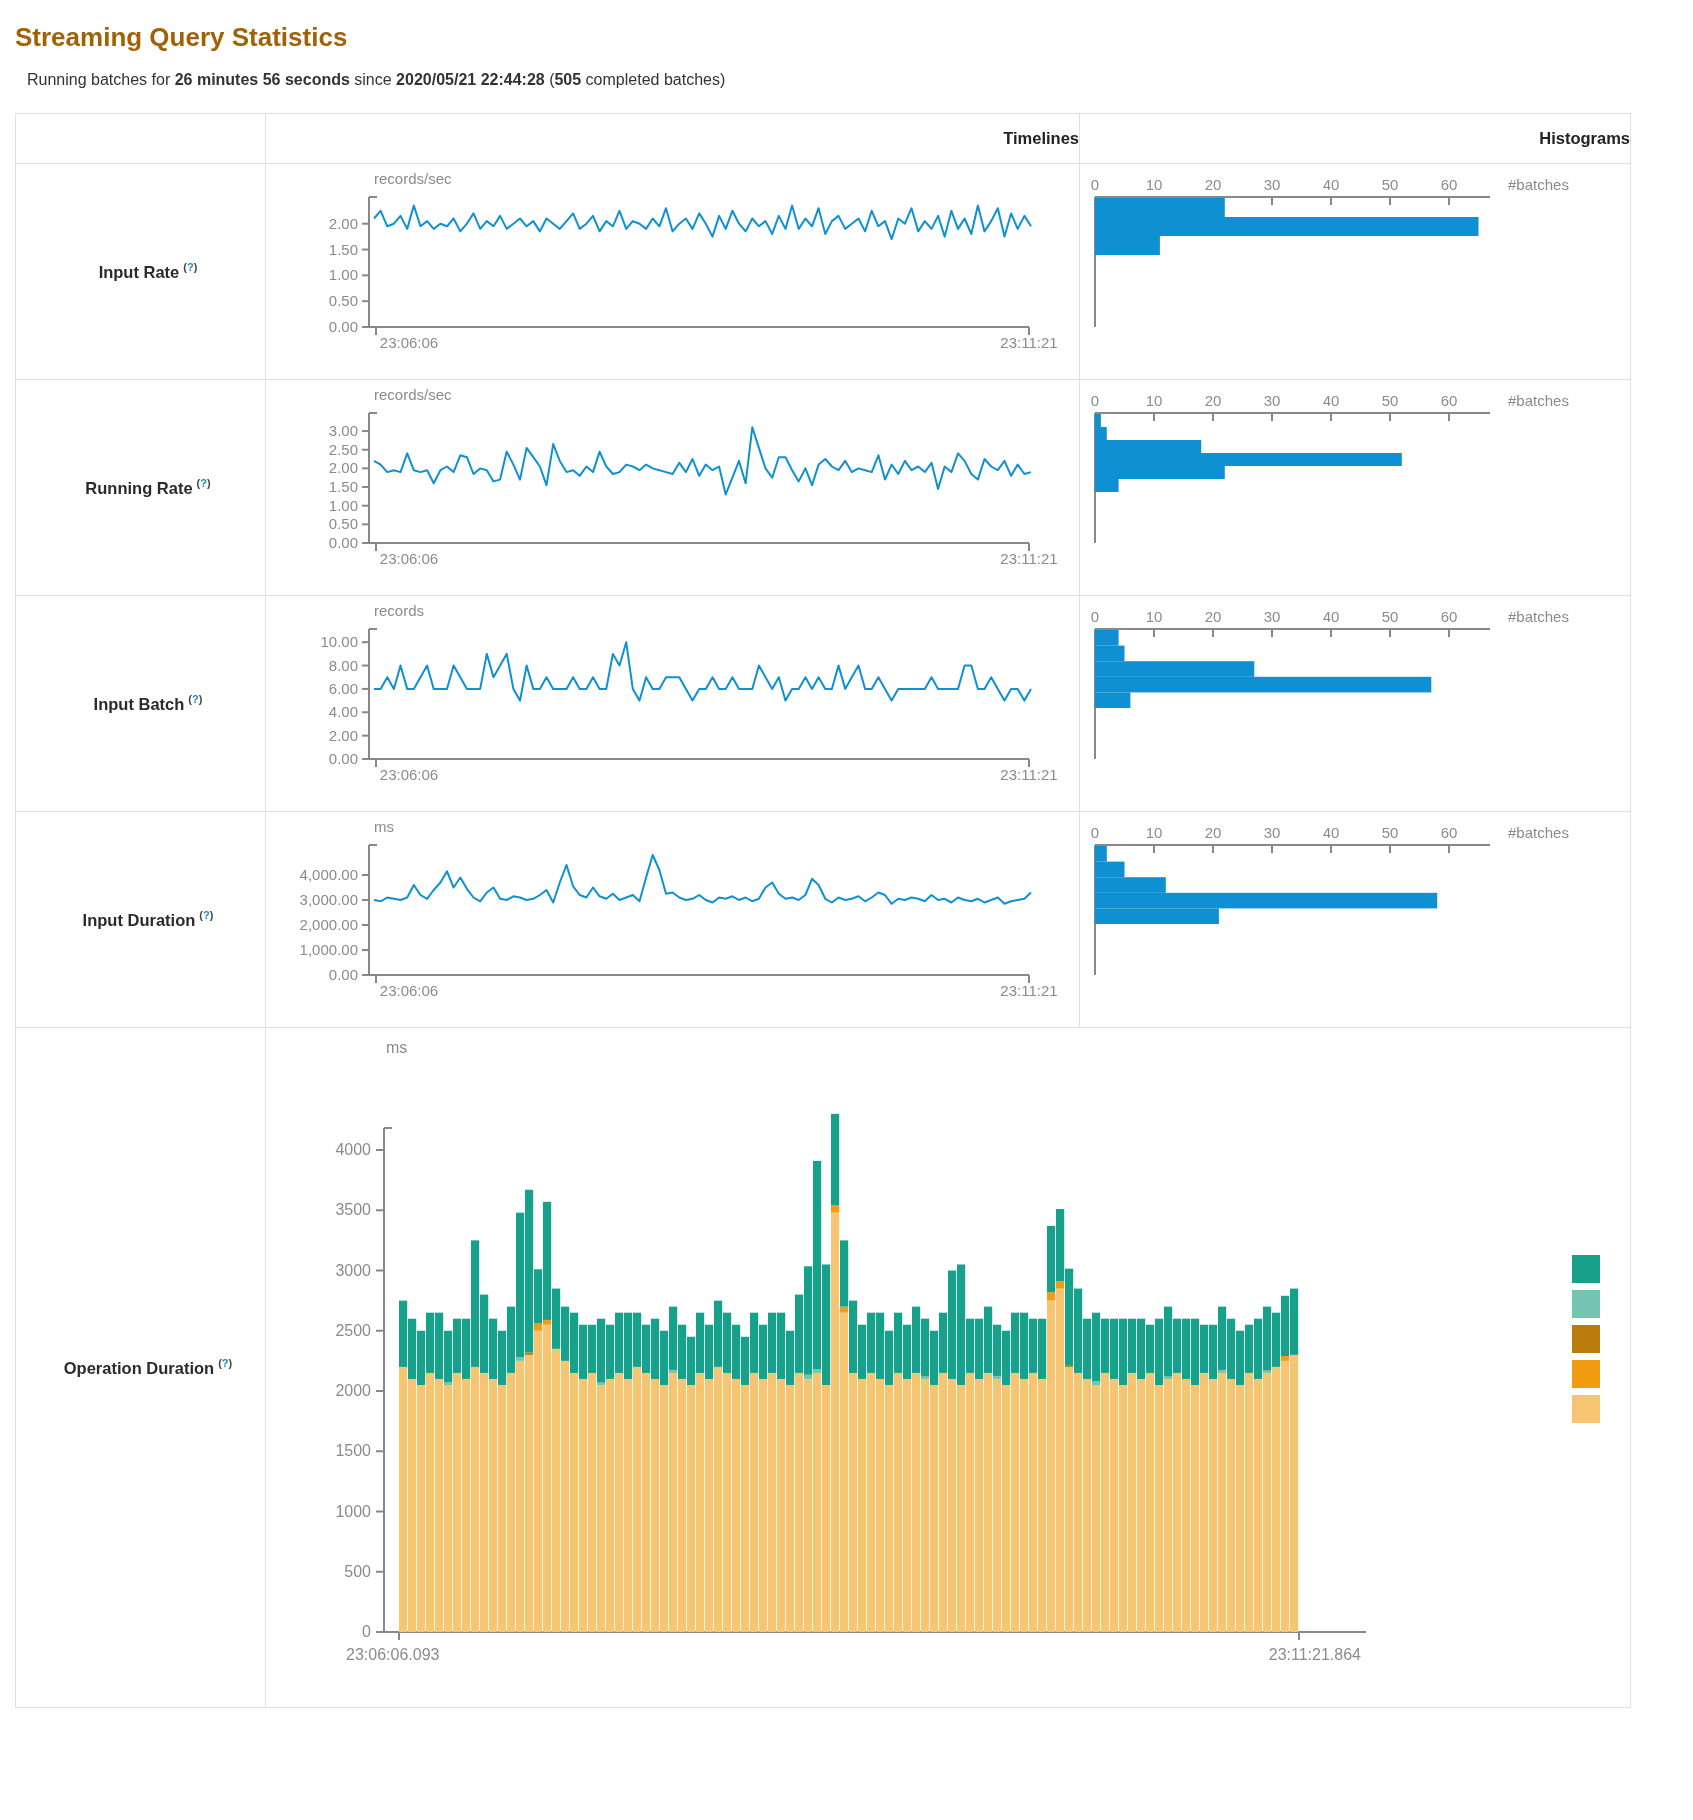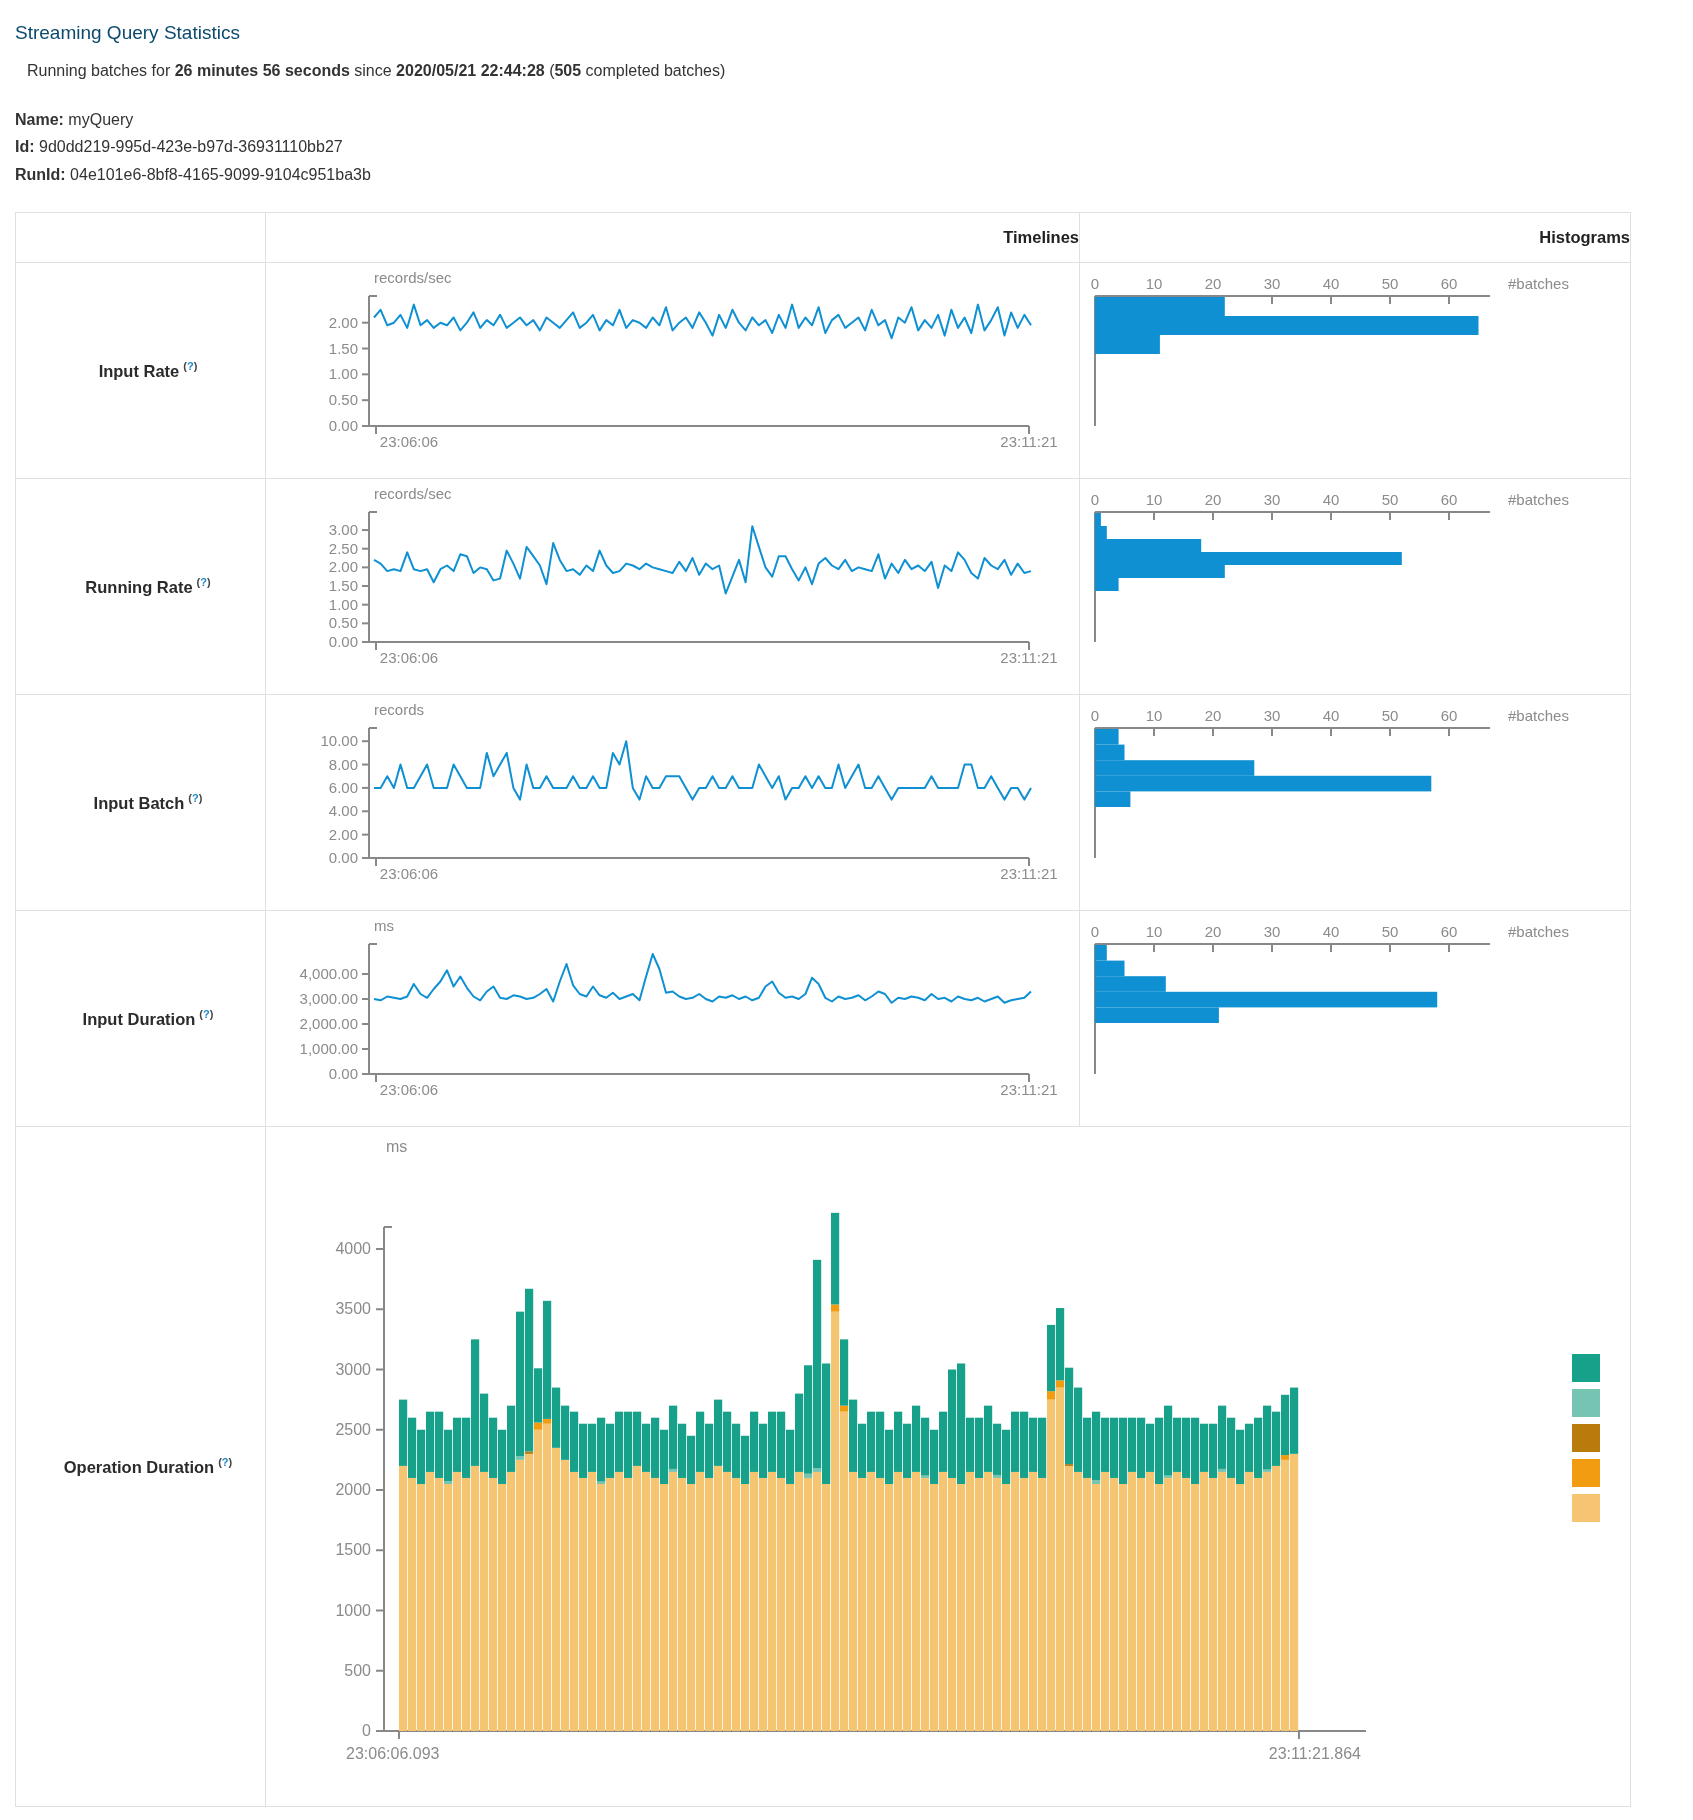--- a/index.html
+++ b/index.html
@@ -1,18 +1,18 @@
 <!DOCTYPE html>
 <html><head>
 <meta charset="utf-8">
 <style>
   html,body{margin:0;padding:0;background:#fff;}
   body{width:1693px;height:1820px;font-family:"Liberation Sans","DejaVu Sans",sans-serif;color:#333;overflow:hidden;}
   .page{padding:15px 15px 0 15px;}
-  h1{margin:6px 0 0 0;font-size:19px;line-height:1.3;color:#0c4a6e;font-weight:400;}
+  h1{margin:6px 0 0 0;font-size:26px;line-height:1.3;color:#a16207;font-weight:700;}
   .subtitle{margin:16px 0 0 12px;font-size:16px;color:#333;}
   .subtitle b{font-weight:700;}
   .meta{margin-top:26px;font-size:16px;line-height:1.72;color:#333;}
   .meta b{font-weight:700;}
   table.stats{border-collapse:collapse;table-layout:fixed;margin-top:24px;}
   table.stats th,table.stats td{border:1px solid #e0e0e0;}
   th{font-size:16.5px;font-weight:700;color:#222;text-align:right;vertical-align:middle;padding:15px 0 15px 12px;}
   th.c-label{width:237px;}
   th.c-tl{width:801px;}
   th.c-h{width:538px;}
@@ -29,25 +29,20 @@
   .legend-swatch{width:28px;height:28px;margin-bottom:7px;}
 </style>
 </head>
 <body>
 
 <div class="page">
   <h1>Streaming Query Statistics</h1>
 
   <p class="subtitle"><span>Running batches for</span> <b>26 minutes 56 seconds</b> <span>since</span> <b>2020/05/21 22:44:28</b> <span>(</span><b>505</b><span> completed batches)</span></p>
 
-  <div class="meta">
-    <div><b>Name:</b> <span>myQuery</span></div>
-    <div><b>Id:</b> <span>9d0dd219-995d-423e-b97d-36931110bb27</span></div>
-    <div><b>RunId:</b> <span>04e101e6-8bf8-4165-9099-9104c951ba3b</span></div>
-  </div>
 
   <table class="stats">
     <thead>
       <tr>
         <th class="c-label"></th>
         <th class="c-tl">Timelines</th>
         <th class="c-h">Histograms</th>
       </tr>
     </thead>
     <tbody>

